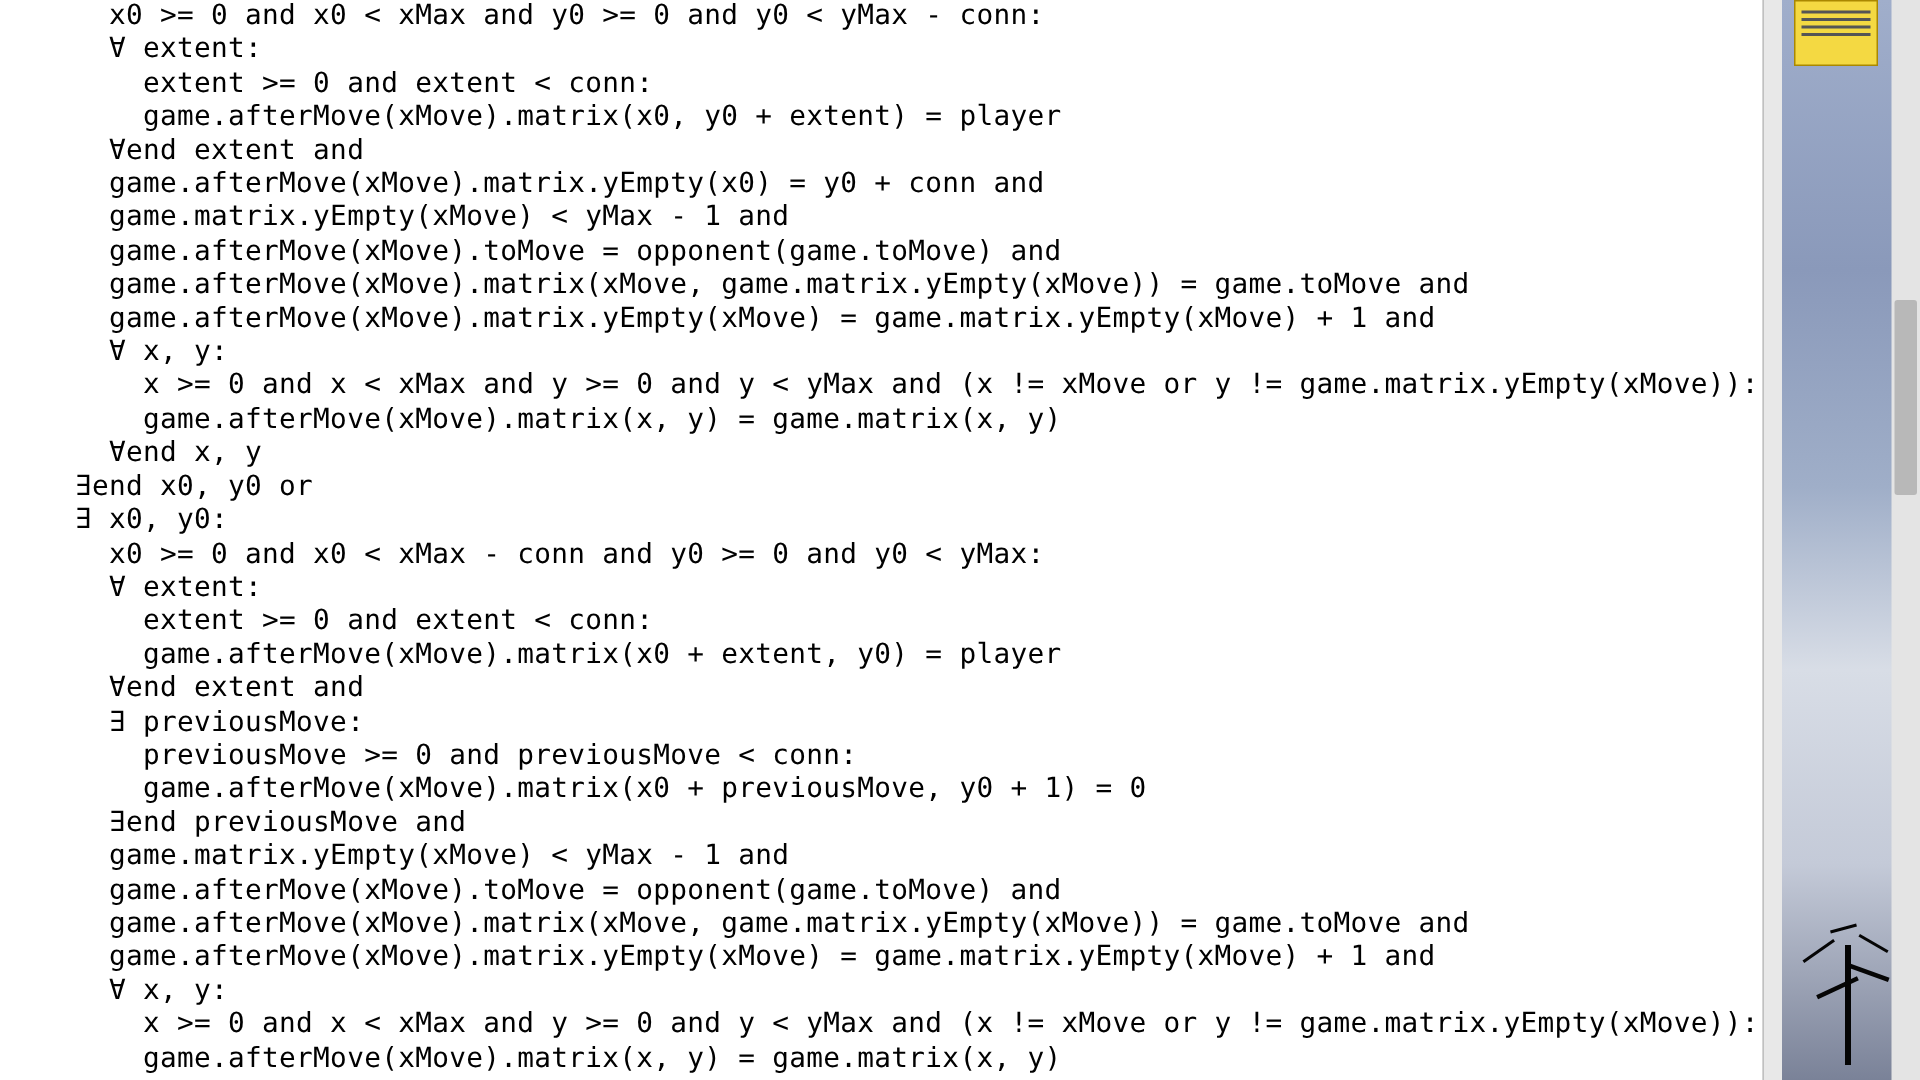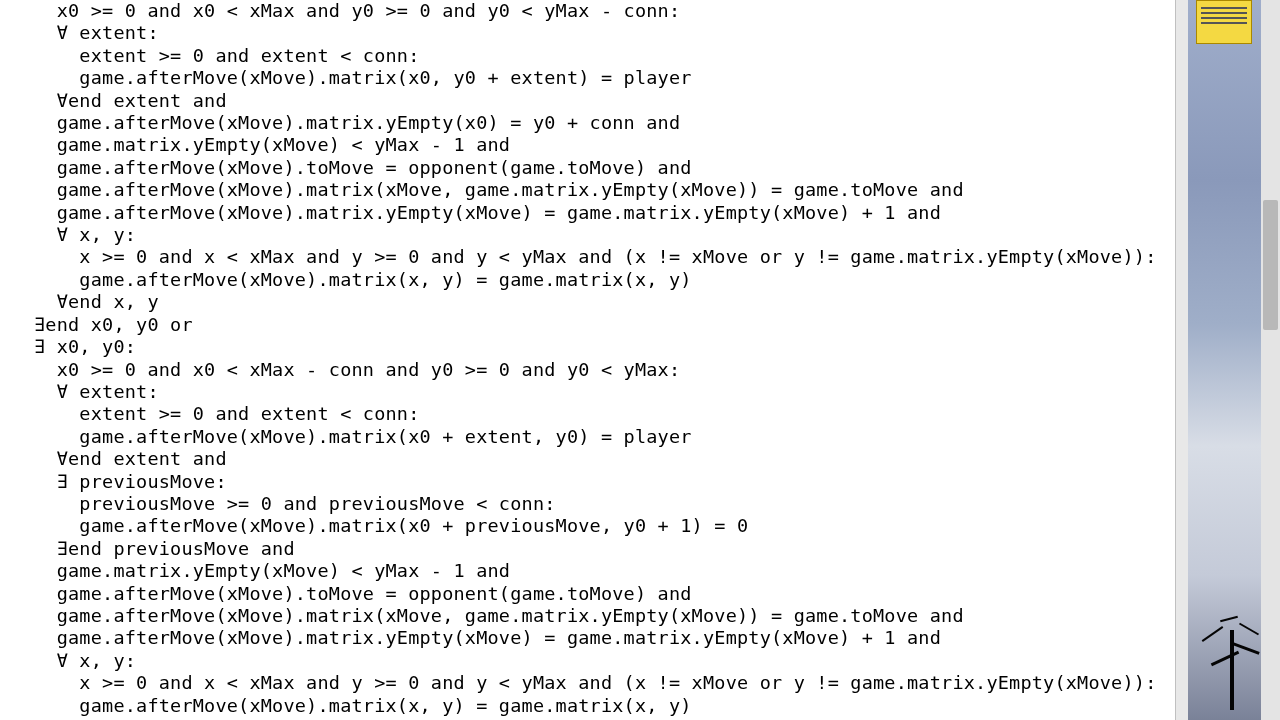--- a/index.html
+++ b/index.html
@@ -18,21 +18,21 @@
     width: 1175px;
     height: 720px;
     background: #ffffff;
     overflow: hidden;
   }
   .code-content {
     font-size: 18.5px;
     line-height: 22.4px;
     white-space: pre;
     color: #000000;
-    padding-left: 0;
+    padding-left: 16px;
     font-weight: normal;
     letter-spacing: 0.2px;
   }
   .scrollbar-v {
     position: absolute;
     left: 1175px;
     top: 0;
     width: 13px;
     height: 720px;
     background: #e8e8e8;

